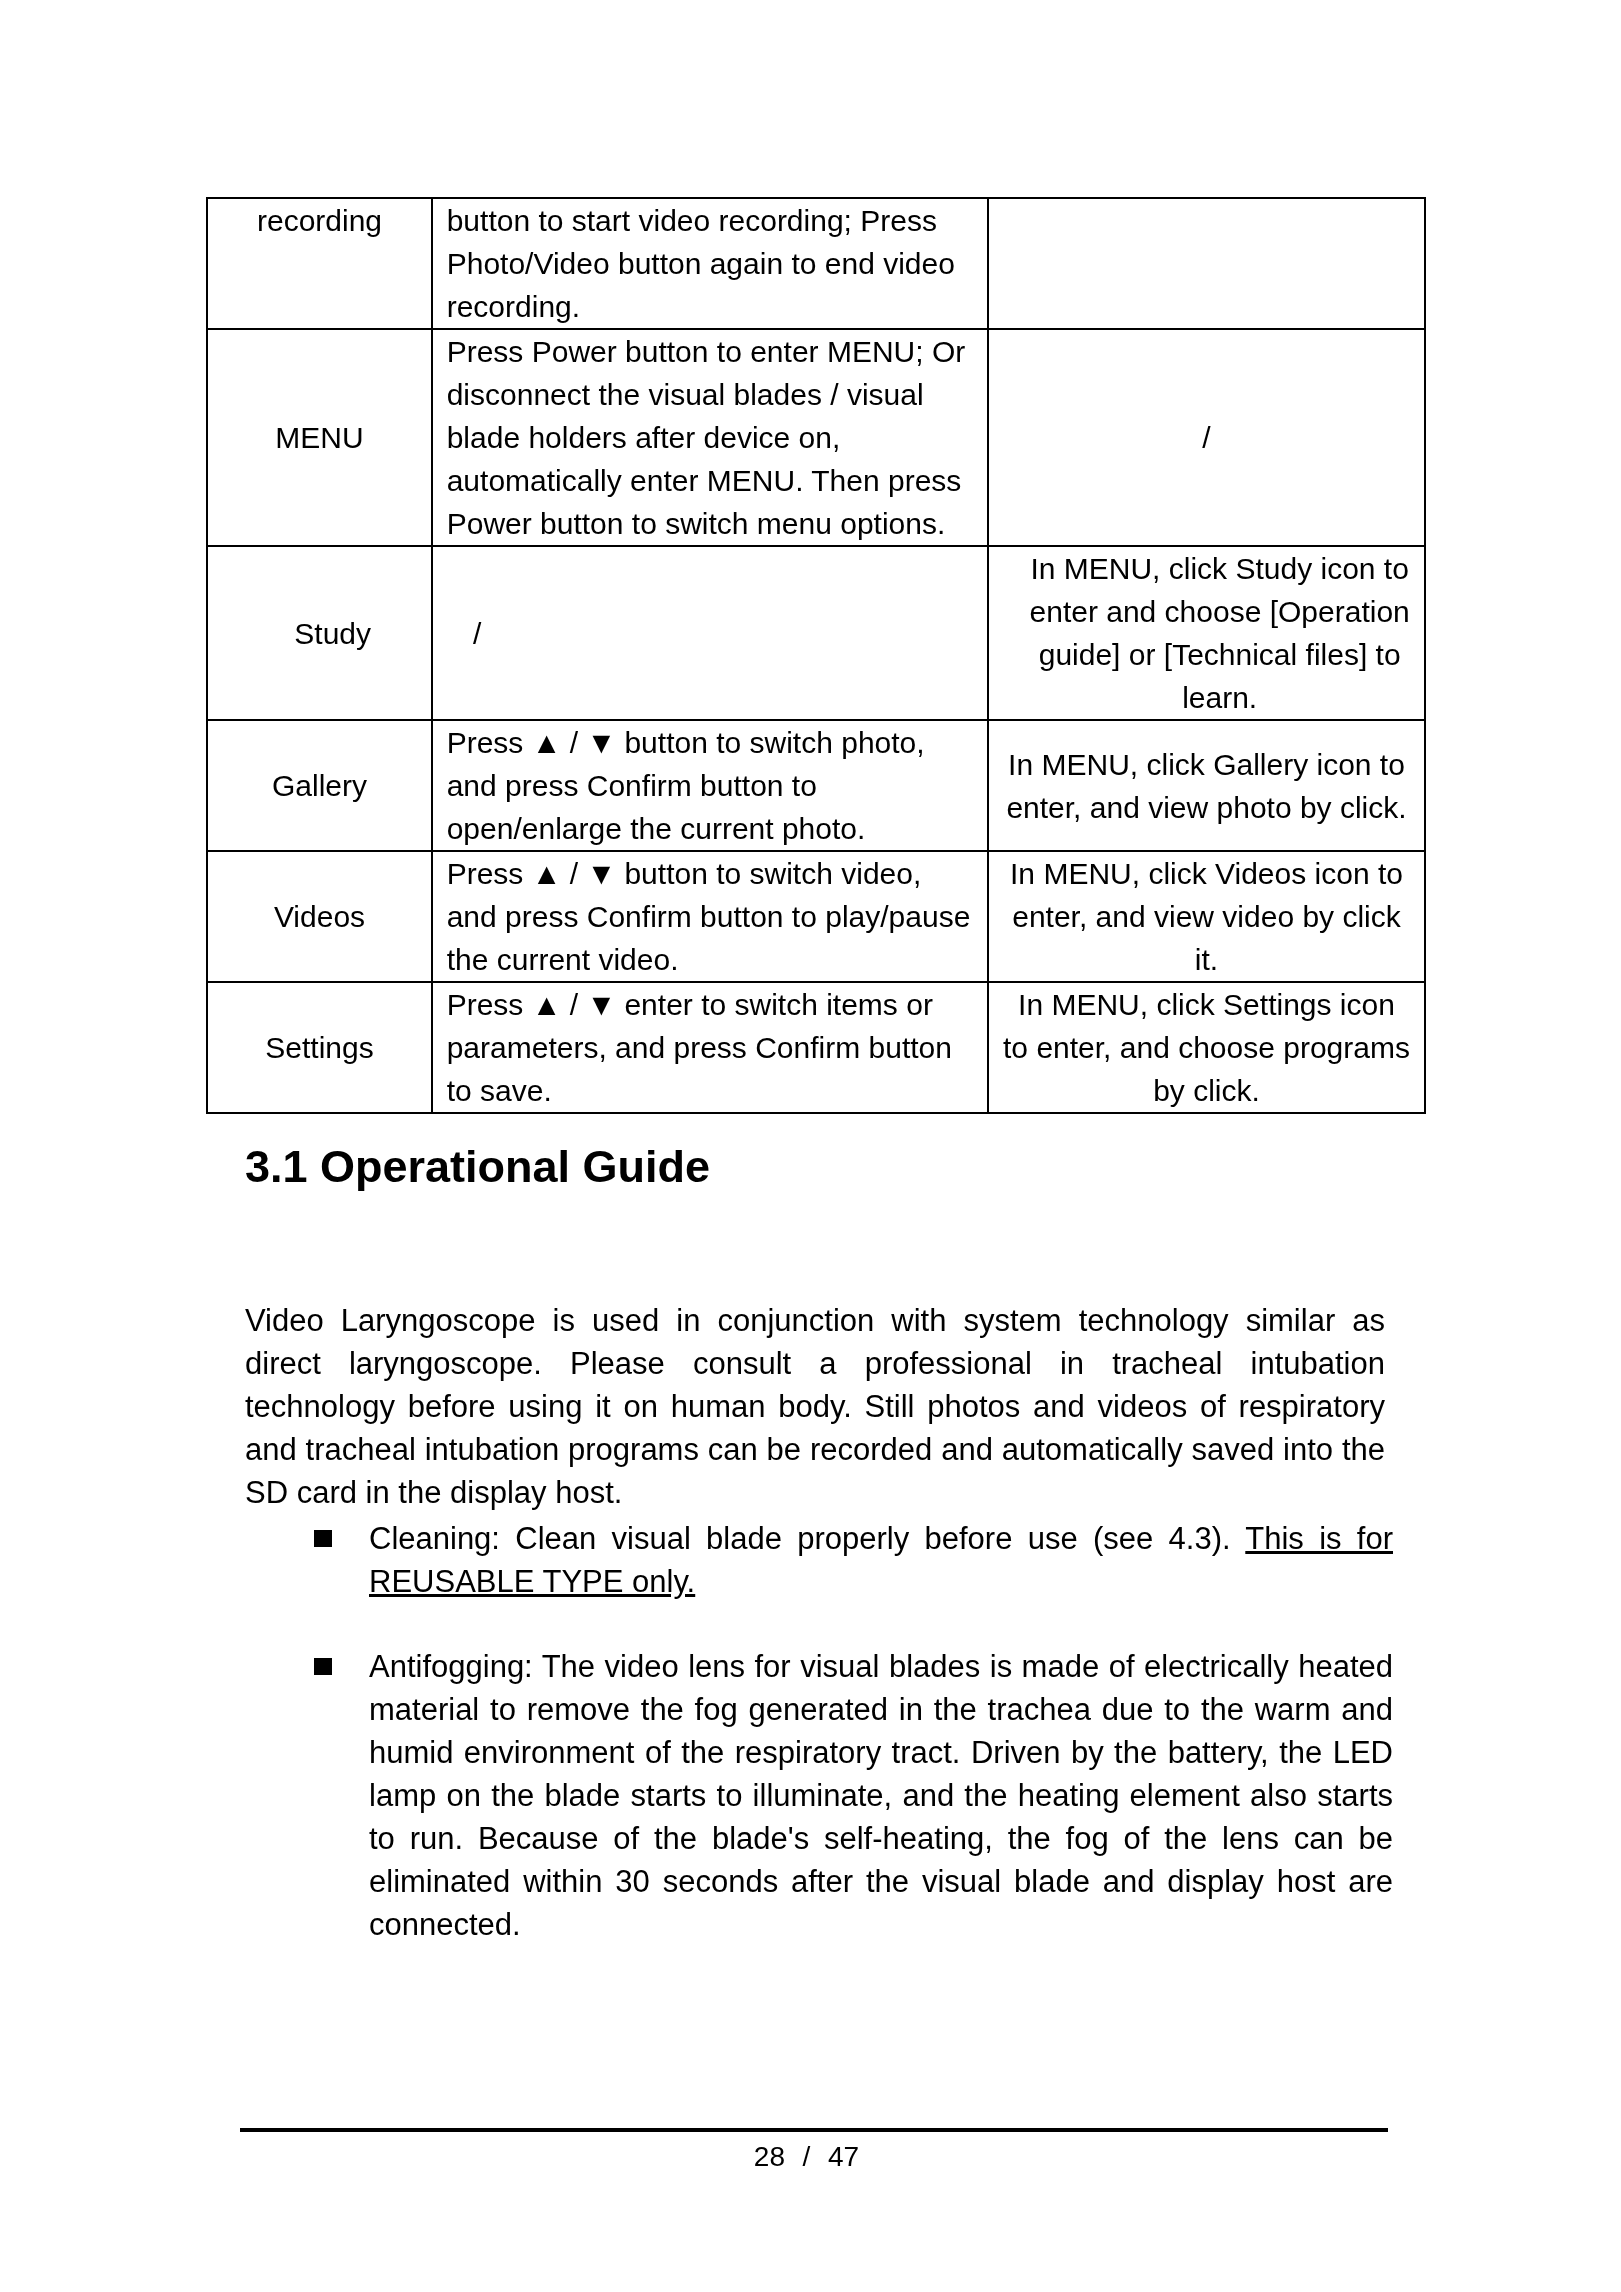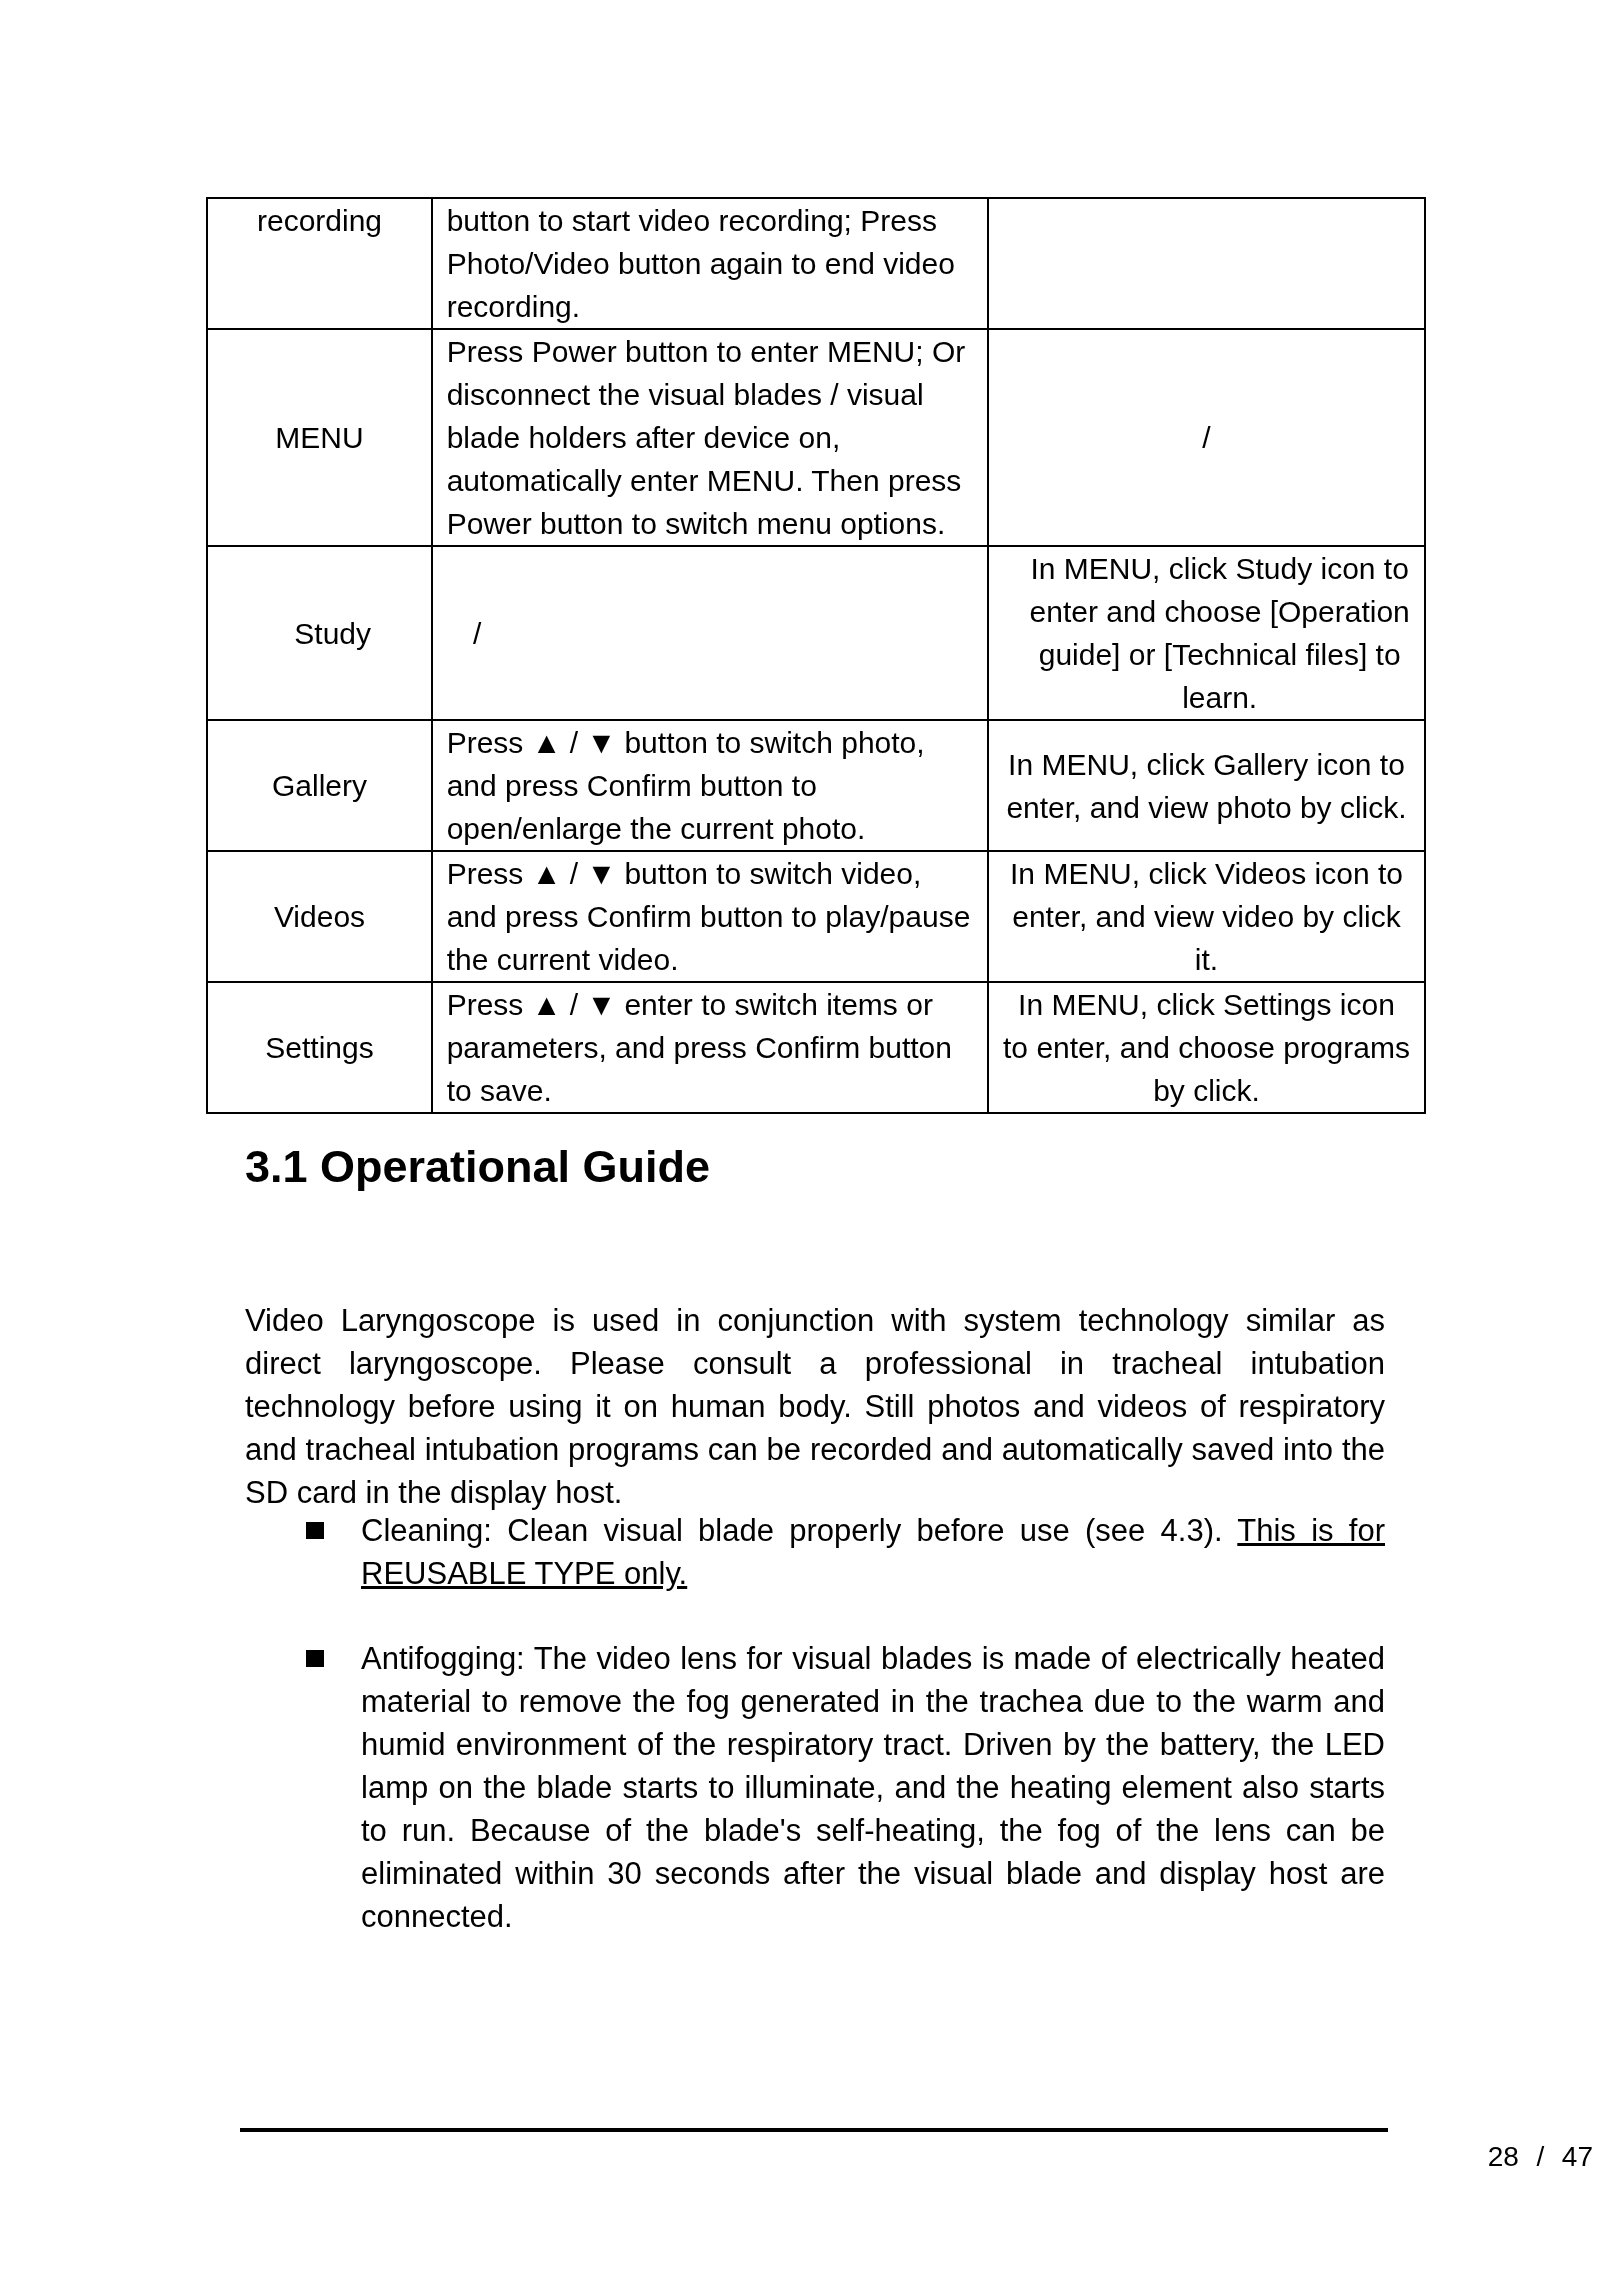--- a/index.html
+++ b/index.html
@@ -30,34 +30,34 @@
   h2.section {
     position: absolute; left: 245px; top: 1137px; margin: 0;
     font-size: 45px; font-weight: bold; line-height: 59px;
   }
   p.intro {
     position: absolute; left: 245px; top: 1299px; width: 1140px; margin: 0;
     font-size: 31px; line-height: 43px; text-align: justify;
   }
   ul.bullets {
     position: absolute; left: 245px; top: 1509px; width: 1140px;
-    margin: 0; padding: 0; list-style: none;
+    margin: 8px; padding: 0; list-style: none;
     font-size: 31px; line-height: 43px;
   }
   ul.bullets li { position: relative; padding-left: 116px; text-align: justify; margin-bottom: 42px; }
   .bullet-icon {
     position: absolute; left: 61px; top: 12.7px; width: 17.6px; height: 17.6px; background: #000;
   }
   .u { text-decoration: underline; }
 
   .footer-rule {
     position: absolute; left: 240px; top: 2128px; width: 1148px; height: 3.9px; background: #000;
   }
   .page-num {
-    position: absolute; left: 4px; width: 1589px; top: 2139px; text-align: right;
+    position: absolute; left: 12px; width: 1589px; top: 2139px; text-align: center;
     font-size: 28px; line-height: 35px;
   }
   .page-num span { display: inline-block; }
   .page-num .sep { margin: 0 17.6px; }
 </style>
 </head>
 <body>
 
 <table class="ops">
   <colgroup>

